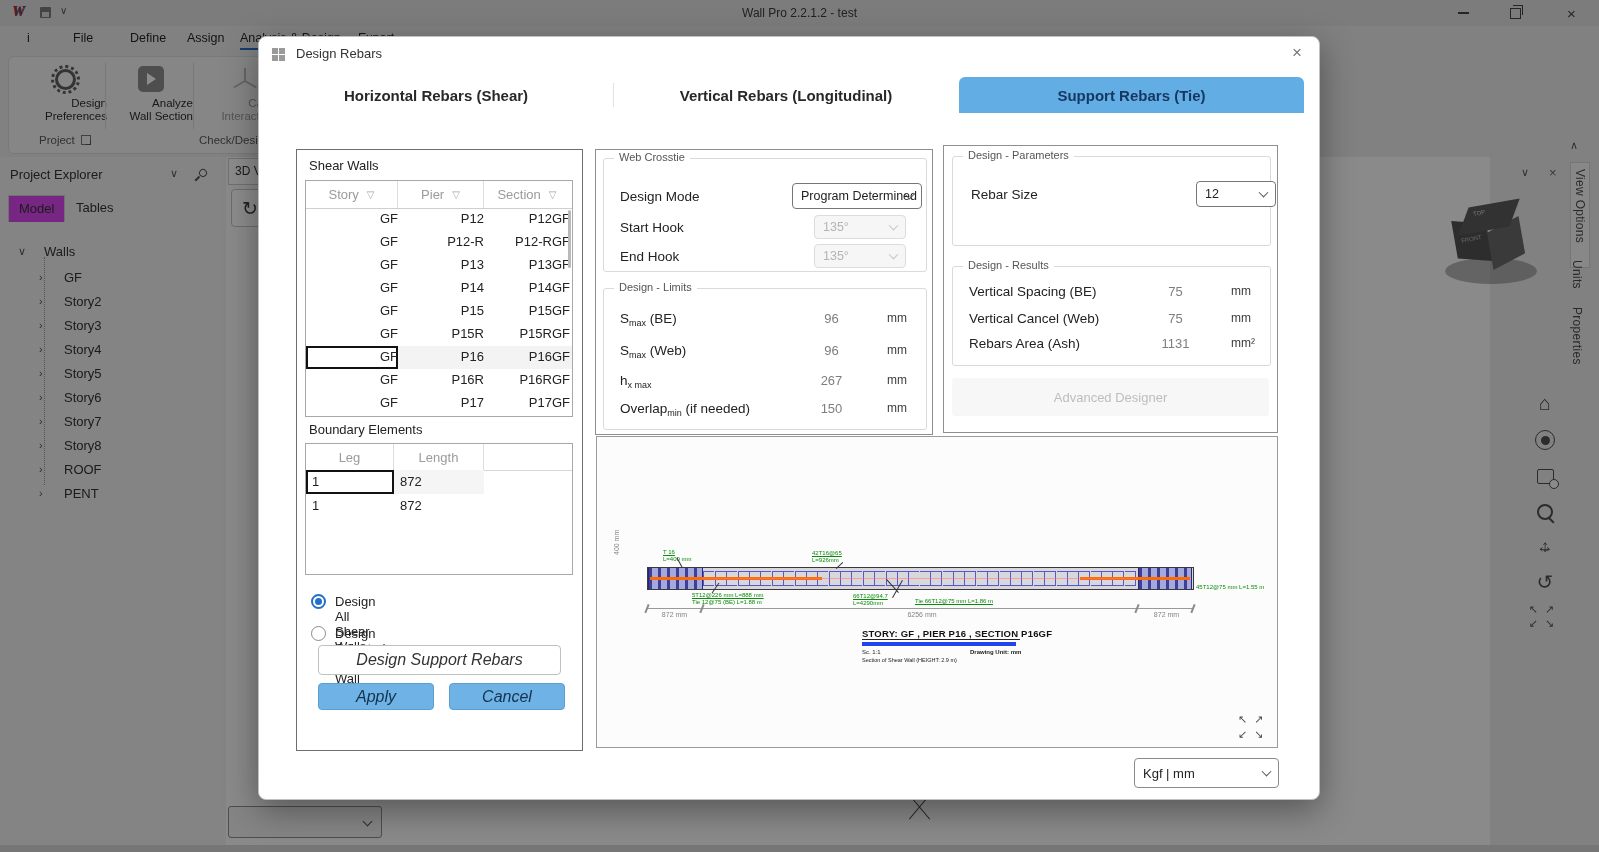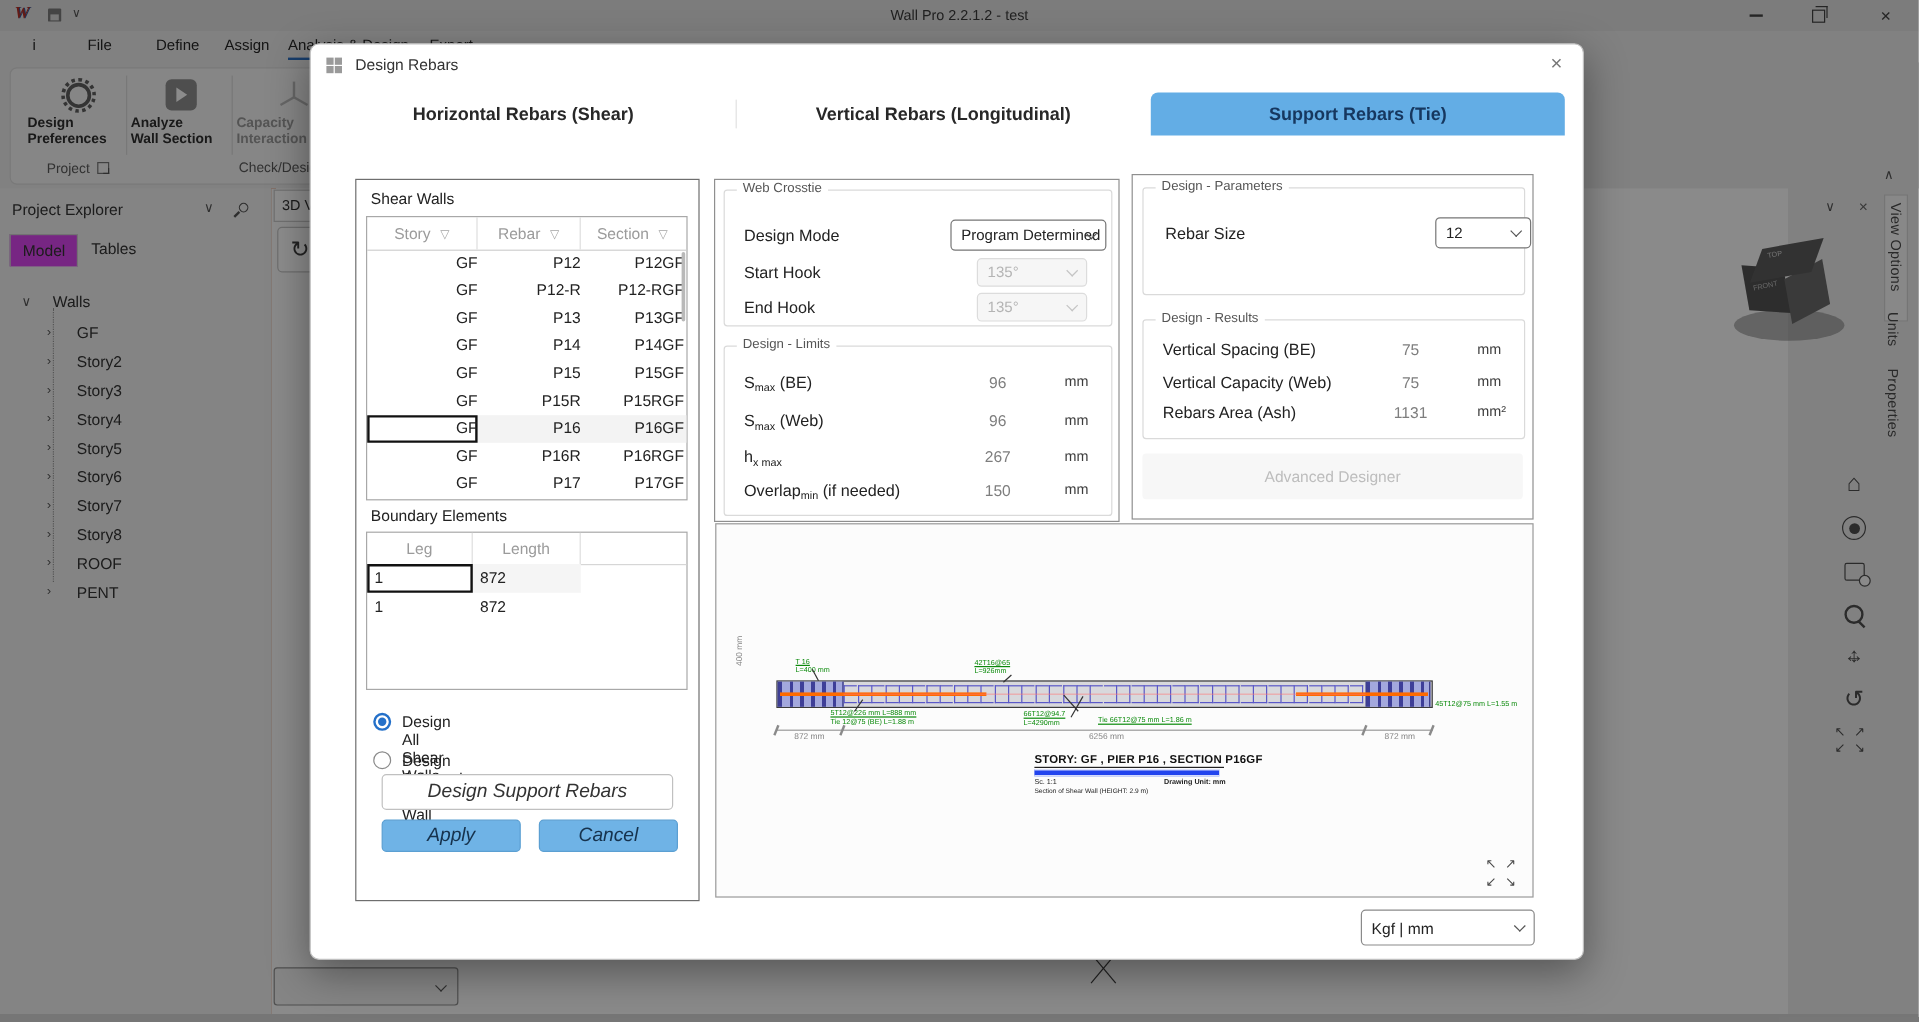--- a/index.html
+++ b/index.html
@@ -20,21 +20,21 @@
   .maxsq{width:9px;height:9px;border:1.2px solid #444;position:relative;}
   .maxsq::before{content:"";position:absolute;left:2px;top:-4px;width:9px;height:9px;border:1.2px solid #444;border-bottom:none;border-left:none;}
   .theme-circle{left:1580px;top:31px;width:13px;height:13px;border-radius:50%;border:1px solid #555;
                 background:linear-gradient(90deg,#555 50%,transparent 50%);}
 
   .menubar{left:0;top:26px;width:1599px;height:26px;background:#ececec;}
   .menu-item{position:absolute;top:5px;font-size:12.5px;color:#262626;}
   .menu-underline{left:240px;top:48px;width:86px;height:2px;background:#2b6fc4;}
 
   .ribbon-card{left:8px;top:56px;width:362px;height:96px;background:#f4f4f4;border:1px solid #dcdcdc;border-radius:6px;}
-  .rb{position:absolute;top:4px;width:84px;text-align:left;font-weight:bold;}
+  .rb{position:absolute;top:4px;width:84px;text-align:right;}
   .rb .ric{height:36px;display:flex;align-items:center;justify-content:center;}
   .rb .rlab{font-size:11.5px;line-height:13px;color:#2e2e2e;}
   .rb.gray .rlab{color:#9a9a9a;}
   .rsep{position:absolute;top:6px;width:1px;height:66px;background:#dadada;}
   .gear{width:15px;height:15px;border:3px solid #5f5f5f;border-radius:50%;position:relative;}
   .gear::before{content:"";position:absolute;inset:-7px;border:3px dotted #5f5f5f;border-radius:50%;}
   .playbox{width:26px;height:26px;border-radius:5px;background:#8f8f8f;display:flex;align-items:center;justify-content:center;}
   .playbox::after{content:"";border-left:9px solid #fff;border-top:6px solid transparent;border-bottom:6px solid transparent;}
   .tripod{position:relative;width:26px;height:26px;opacity:.55;}
   .tripod span{position:absolute;left:12px;top:2px;width:2px;height:13px;background:#8c8c8c;transform-origin:50% 100%;}
@@ -384,21 +384,21 @@
 
     <div class="a panelbox leftbox">
       <div class="sec-label" style="left:12px;top:8px;">Shear Walls</div>
       <div class="a swtable">
         <div class="swhead">
             <div class="sw-h">
               <div class="sw-htext">Story</div>
               <div class="funnel">▽</div>
             </div>
             <div class="sw-h">
-              <div class="sw-htext">Rebar</div>
+              <div class="sw-htext">Pier</div>
               <div class="funnel">▽</div>
             </div>
             <div class="sw-h">
               <div class="sw-htext">Section</div>
               <div class="funnel">▽</div>
             </div>
           </div>
         <div class="swrows">
             <div class="sw-row">
               <div class="sw-c">GF</div>
@@ -534,21 +534,21 @@
       </div>
       <div class="gbox" style="left:8px;top:120px;width:317px;height:98px;">
         <span class="legend">Design - Results</span>
         <div>
             <div class="lim-row" style="top: 17px;">
               <div class="lim-label">Vertical Spacing (BE)</div>
               <div class="lim-val" style="left: 195px;">75</div>
               <div class="lim-unit" style="left: 278px;">mm</div>
             </div>
             <div class="lim-row" style="top: 44px;">
-              <div class="lim-label">Vertical Capacity (Web)</div>
+              <div class="lim-label">Vertical Cancel (Web)</div>
               <div class="lim-val" style="left: 195px;">75</div>
               <div class="lim-unit" style="left: 278px;">mm</div>
             </div>
             <div class="lim-row" style="top: 69px;">
               <div class="lim-label">Rebars Area (Ash)</div>
               <div class="lim-val" style="left: 195px;">1131</div>
               <div class="lim-unit" style="left: 278px;">mm²</div>
             </div>
           </div>
       </div>

